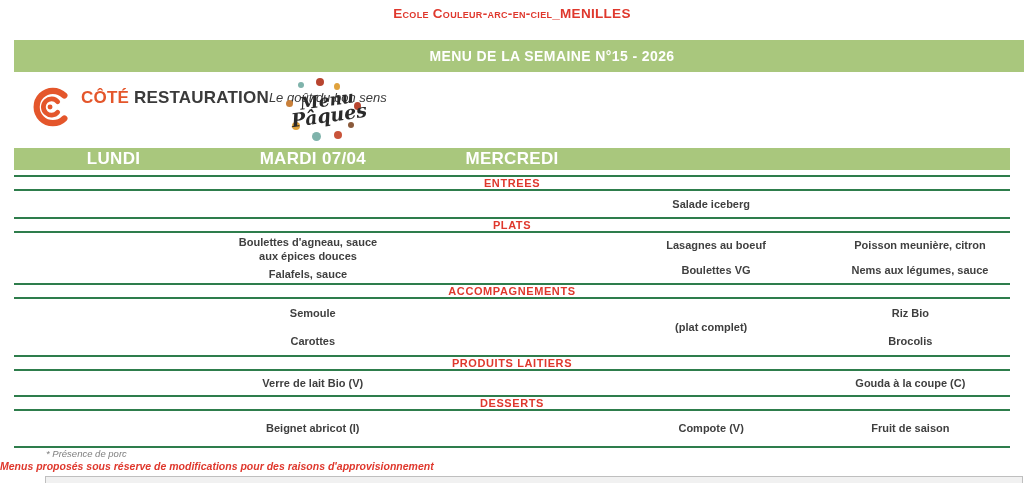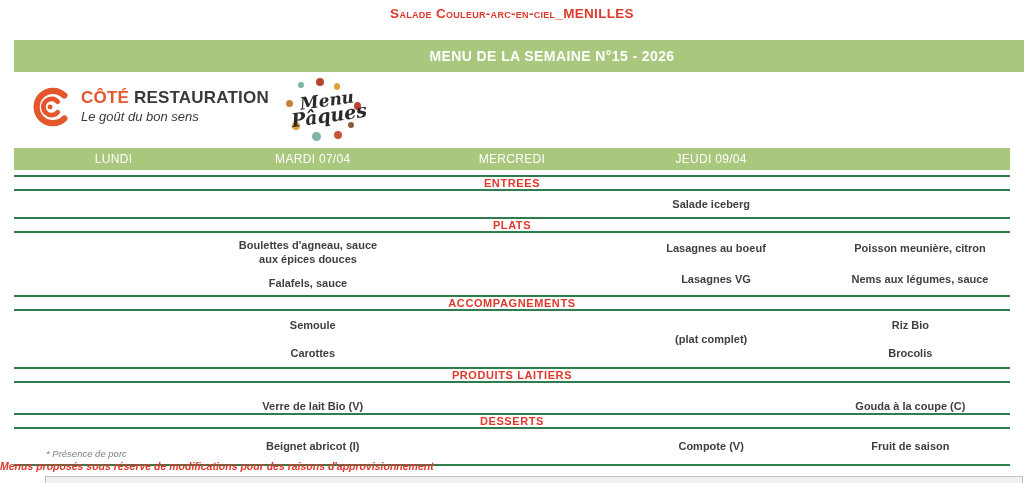--- a/index.html
+++ b/index.html
@@ -12,62 +12,62 @@
 
   
   .week-banner{position:absolute;left:14px;top:40px;width:996px;height:32px;
     display:flex;align-items:center;justify-content:center;
     color:#ffffff;font-weight:bold;font-size:14px;letter-spacing:.4px;padding-left:40px;}
 
   
   .logo-zone{position:absolute;left:0;top:74px;width:1024px;height:72px;}
   .cote-logo{position:absolute;left:30px;top:12px;display:flex;align-items:flex-start;}
   .cote-icon{width:42px;height:42px;margin-right:9px;}
-  .cote-text{display:flex;flex-direction:column;line-height:1.1;padding-top:3px;}
+  .cote-text{display:flex;flex-direction:row;line-height:1.1;padding-top:3px;}
   .cote-name{font-size:17px;font-weight:bold;letter-spacing:.2px;color:#3a3a3a;}
   .cote-name .accent{}
   .cote-tagline{font-size:13px;font-style:italic;color:#3a3a3a;margin-top:2px;}
 
   .easter-logo{position:absolute;left:282px;top:4px;width:90px;height:64px;}
   .easter-text{position:absolute;left:6px;top:14px;width:80px;text-align:center;
     transform:rotate(-8deg);font-family:"DejaVu Serif", serif;font-style:italic;
     font-weight:bold;color:#2a2a2a;line-height:.95;}
   .easter-line1{font-size:17px;}
   .easter-line2{font-size:19px;margin-top:-2px;}
   .dot{position:absolute;border-radius:50%;}
 
   
   .day-header{position:absolute;left:14px;top:148px;width:996px;height:22px;display:flex;}
   .day-cell{width:20%;display:flex;align-items:center;justify-content:center;
-    color:#ffffff;font-weight:normal;font-size:12px;letter-spacing:.3px;}
+    color:#ffffff;font-weight:bold;font-size:17px;letter-spacing:.3px;}
 
   
   .menu-table{position:absolute;left:14px;top:175px;width:996px;}
   .section-band{height:12px;display:flex;align-items:center;justify-content:center;
     font-size:11px;font-weight:bold;letter-spacing:.6px;}
   .section-content{display:flex;}
   .cell{width:20%;display:flex;flex-direction:column;justify-content:space-around;
     align-items:center;text-align:center;font-weight:bold;font-size:11px;
     color:#3f3f3f;line-height:1.3;padding:0 10px;box-sizing:border-box;}
-  .sec0{height:26px;} .sec1{height:62px;gap:24px;} .sec2{height:56px;} .sec3{height:14px;margin-top:16px;} .sec4{height:35px;}
+  .sec0{height:26px;} .sec1{height:50px;gap:24px;} .sec2{height:56px;} .sec3{height:24px;} .sec4{height:35px;}
   .end-line{height:0;}
 
   
   .footnote{position:absolute;left:46px;top:448px;font-size:9.5px;font-style:italic;color:#7f7f7f;}
   .disclaimer{position:absolute;left:0;top:460px;width:100%;
     font-size:10.5px;font-weight:bold;font-style:italic;}
   .bottom-bar{position:absolute;left:45px;top:476px;width:978px;height:8px;
     background:#f1f1f1;border:1px solid #bfbfbf;box-sizing:border-box;}
 </style>
 </head>
 <body>
 
 <div class="page">
 
-  <div class="school-title" style="color: rgb(223, 56, 45);">Salade Couleur-arc-en-ciel_MENILLES</div>
+  <div class="school-title" style="color: rgb(223, 56, 45);">Ecole Couleur-arc-en-ciel_MENILLES</div>
 
   <div class="week-banner" style="background: rgb(169, 199, 125);">
     <span>MENU DE LA SEMAINE N°15 - 2026</span>
   </div>
 
   <div class="logo-zone">
     <div class="cote-logo">
       <svg class="cote-icon" viewBox="0 0 44 44">
         <g fill="none" stroke="#e4562b" stroke-linecap="round">
           <path d="M 36 10 A 17 17 0 1 0 36 34" stroke-width="6.5"></path>
@@ -97,21 +97,20 @@
         <div class="easter-line1">Menu</div>
         <div class="easter-line2">Pâques</div>
       </div>
     </div>
   </div>
 
   <div class="day-header" style="background: rgb(169, 199, 125);">
       <div class="day-cell">LUNDI</div>
       <div class="day-cell">MARDI 07/04</div>
       <div class="day-cell">MERCREDI</div>
-      <div class="day-cell">JEUDI 09/04</div>
     </div>
 
   <div class="menu-table">
       <div class="section-band" style="color: rgb(223, 56, 45); border-top: 2px solid rgb(46, 125, 76); border-bottom: 2px solid rgb(46, 125, 76);">ENTREES</div>
       <div class="section-content sec0">
         <div class="cell"></div>
         <div class="cell"></div>
         <div class="cell"></div>
         <div class="cell">
           <div class="item">Salade iceberg</div>
@@ -121,21 +120,21 @@
       <div class="section-band" style="color: rgb(223, 56, 45); border-top: 2px solid rgb(46, 125, 76); border-bottom: 2px solid rgb(46, 125, 76);">PLATS</div>
       <div class="section-content sec1">
         <div class="cell"></div>
         <div class="cell">
           <div class="item">Boulettes d'agneau, sauce aux épices douces</div>
           <div class="item">Falafels, sauce</div>
         </div>
         <div class="cell"></div>
         <div class="cell">
           <div class="item">Lasagnes au boeuf</div>
-          <div class="item">Lasagnes VG</div>
+          <div class="item">Boulettes VG</div>
         </div>
         <div class="cell">
           <div class="item">Poisson meunière, citron</div>
           <div class="item">Nems aux légumes, sauce</div>
         </div>
       </div>
       <div class="section-band" style="color: rgb(223, 56, 45); border-top: 2px solid rgb(46, 125, 76); border-bottom: 2px solid rgb(46, 125, 76);">ACCOMPAGNEMENTS</div>
       <div class="section-content sec2">
         <div class="cell"></div>
         <div class="cell">

